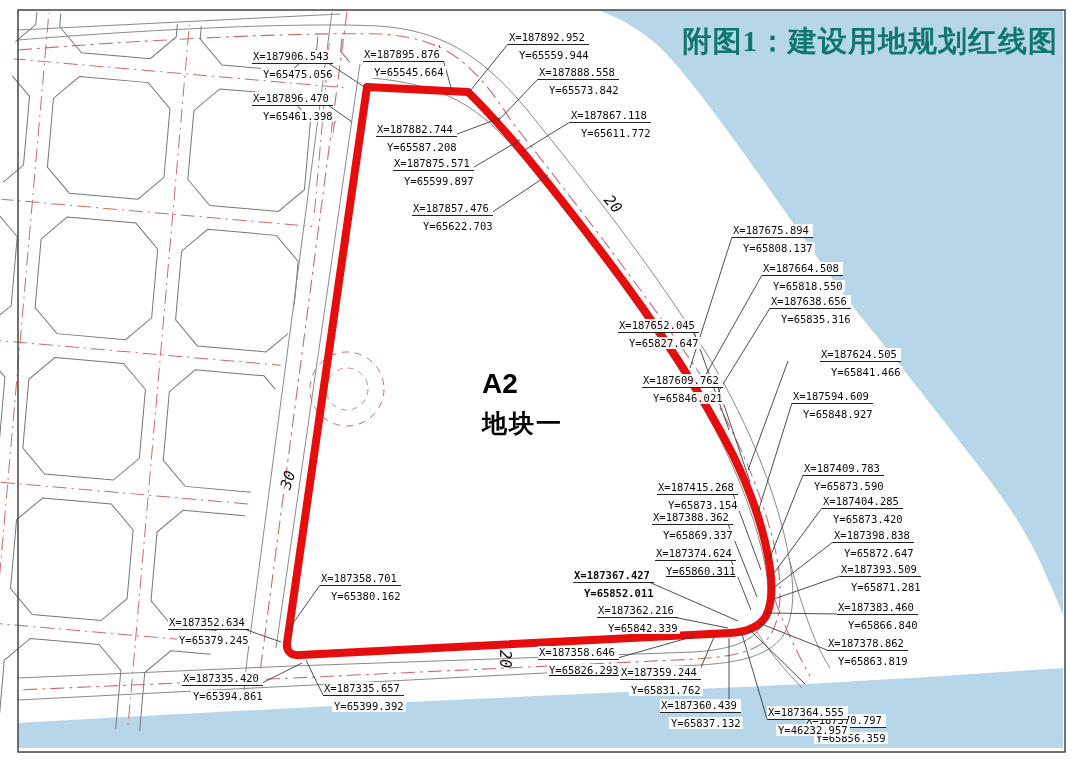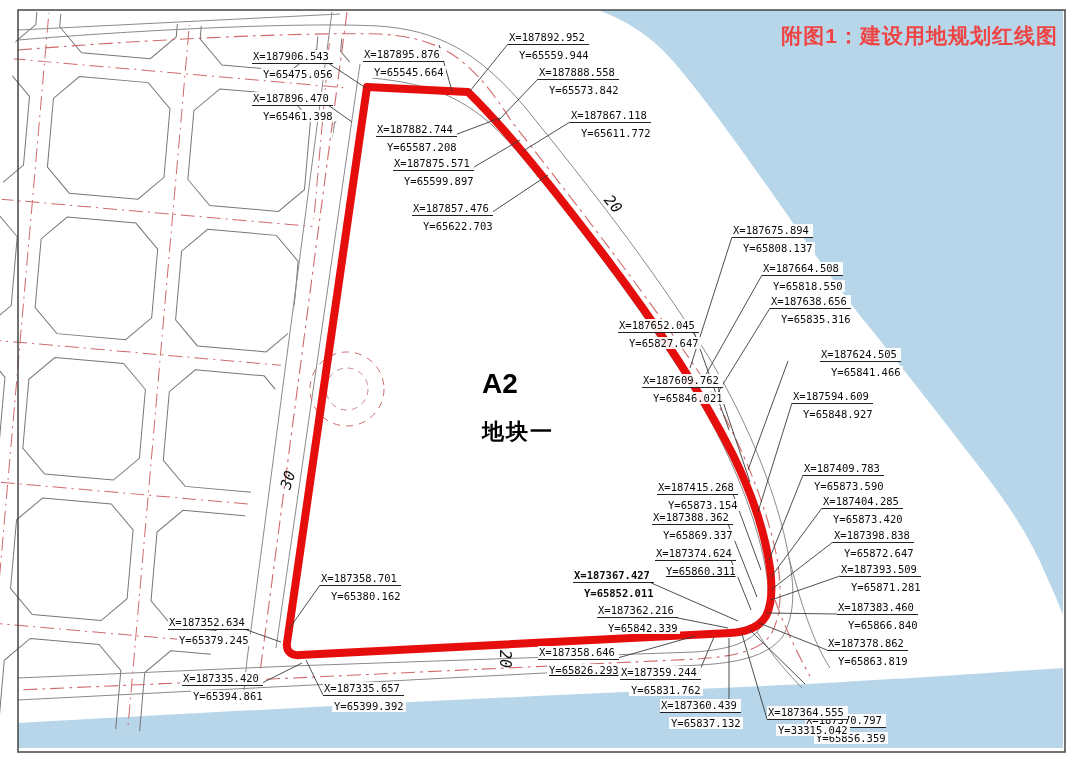--- a/index.html
+++ b/index.html
@@ -2,24 +2,24 @@
 <html><head>
 <meta charset="utf-8">
 <style>
   html,body{margin:0;padding:0;background:#ffffff;}
   body{width:1080px;height:764px;overflow:hidden;font-family:"DejaVu Sans Mono",monospace;}
   .stage{position:relative;width:1080px;height:764px;background:#ffffff;}
   .stage > svg{position:absolute;left:0;top:0;}
   .coord{position:absolute;font-size:10.5px;line-height:12px;color:#0b0b0b;white-space:nowrap;z-index:5;}
   .coord .xline{display:inline-block;border-bottom:1.3px solid #222;padding:0 4px 1px 1px;background:rgba(255,255,255,.92);}
   .coord .yline{display:block;width:fit-content;margin:4px 0 0 9px;padding:0 2px;background:rgba(255,255,255,.92);}
-  .map-title{position:absolute;top:22px;right:22px;z-index:6;font-family:Liberation Sans, sans-serif;font-weight:bold;font-size:21px;letter-spacing:1px;color:#ef4444;}
+  .map-title{position:absolute;top:22px;right:22px;z-index:6;font-family:Liberation Serif, serif;font-weight:bold;font-size:29px;letter-spacing:1px;color:#0f766e;}
   .plot-label{position:absolute;left:482px;top:368px;z-index:4;font-family:"Liberation Sans","DejaVu Sans",sans-serif;font-weight:bold;color:#000;}
   .plot-label .code{font-size:28px;}
-  .plot-label .name{font-size:22px;margin-top:17px;letter-spacing:2px;text-align:right;}
+  .plot-label .name{font-size:25px;margin-top:7px;letter-spacing:2px;text-align:right;}
   .rw{position:absolute;z-index:4;font-size:15px;font-style:italic;color:#111;font-family:"DejaVu Sans Mono",monospace;}
 </style>
 </head>
 <body>
 
 <div class="stage">
 
   <svg width="1080" height="764" viewBox="0 0 1080 764">
     <defs>
       <clipPath id="gridClip">
@@ -153,21 +153,21 @@
       <div class="coord" style="left: 788px; top: 348px; margin-left: 32px;"><span class="xline">X=187624.505</span><span class="yline">Y=65841.466</span></div>
       <div class="coord" style="left: 642px; top: 374px;"><span class="xline">X=187609.762</span><span class="yline">Y=65846.021</span></div>
       <div class="coord" style="left: 792px; top: 390px;"><span class="xline">X=187594.609</span><span class="yline">Y=65848.927</span></div>
       <div class="coord" style="left: 803px; top: 462px;"><span class="xline">X=187409.783</span><span class="yline">Y=65873.590</span></div>
       <div class="coord" style="left: 822px; top: 495px;"><span class="xline">X=187404.285</span><span class="yline">Y=65873.420</span></div>
       <div class="coord" style="left: 833px; top: 529px;"><span class="xline">X=187398.838</span><span class="yline">Y=65872.647</span></div>
       <div class="coord" style="left: 840px; top: 563px;"><span class="xline">X=187393.509</span><span class="yline">Y=65871.281</span></div>
       <div class="coord" style="left: 837px; top: 601px;"><span class="xline">X=187383.460</span><span class="yline">Y=65866.840</span></div>
       <div class="coord" style="left: 827px; top: 637px;"><span class="xline">X=187378.862</span><span class="yline">Y=65863.819</span></div>
       <div class="coord" style="left: 805px; top: 671px; margin-top: 43px;"><span class="xline">X=187370.797</span><span class="yline">Y=65856.359</span></div>
-      <div class="coord" style="left: 767px; top: 706px;"><span class="xline">X=187364.555</span><span class="yline">Y=33315.042</span></div>
+      <div class="coord" style="left: 767px; top: 706px;"><span class="xline">X=187364.555</span><span class="yline">Y=46232.957</span></div>
       <div class="coord" style="left: 657px; top: 481px;"><span class="xline">X=187415.268</span><span class="yline">Y=65873.154</span></div>
       <div class="coord" style="left: 652px; top: 511px;"><span class="xline">X=187388.362</span><span class="yline">Y=65869.337</span></div>
       <div class="coord" style="left: 655px; top: 547px; text-decoration: underline;"><span class="xline">X=187374.624</span><span class="yline">Y=65860.311</span></div>
       <div class="coord" style="left: 573px; top: 569px; font-weight: bold;"><span class="xline">X=187367.427</span><span class="yline">Y=65852.011</span></div>
       <div class="coord" style="left: 597px; top: 604px;"><span class="xline">X=187362.216</span><span class="yline">Y=65842.339</span></div>
       <div class="coord" style="left: 538px; top: 646px; text-decoration: underline;"><span class="xline">X=187358.646</span><span class="yline">Y=65826.293</span></div>
       <div class="coord" style="left: 620px; top: 666px;"><span class="xline">X=187359.244</span><span class="yline">Y=65831.762</span></div>
       <div class="coord" style="left: 660px; top: 699px;"><span class="xline">X=187360.439</span><span class="yline">Y=65837.132</span></div>
       <div class="coord" style="left: 320px; top: 572px;"><span class="xline">X=187358.701</span><span class="yline">Y=65380.162</span></div>
       <div class="coord" style="left: 168px; top: 616px;"><span class="xline">X=187352.634</span><span class="yline">Y=65379.245</span></div>

